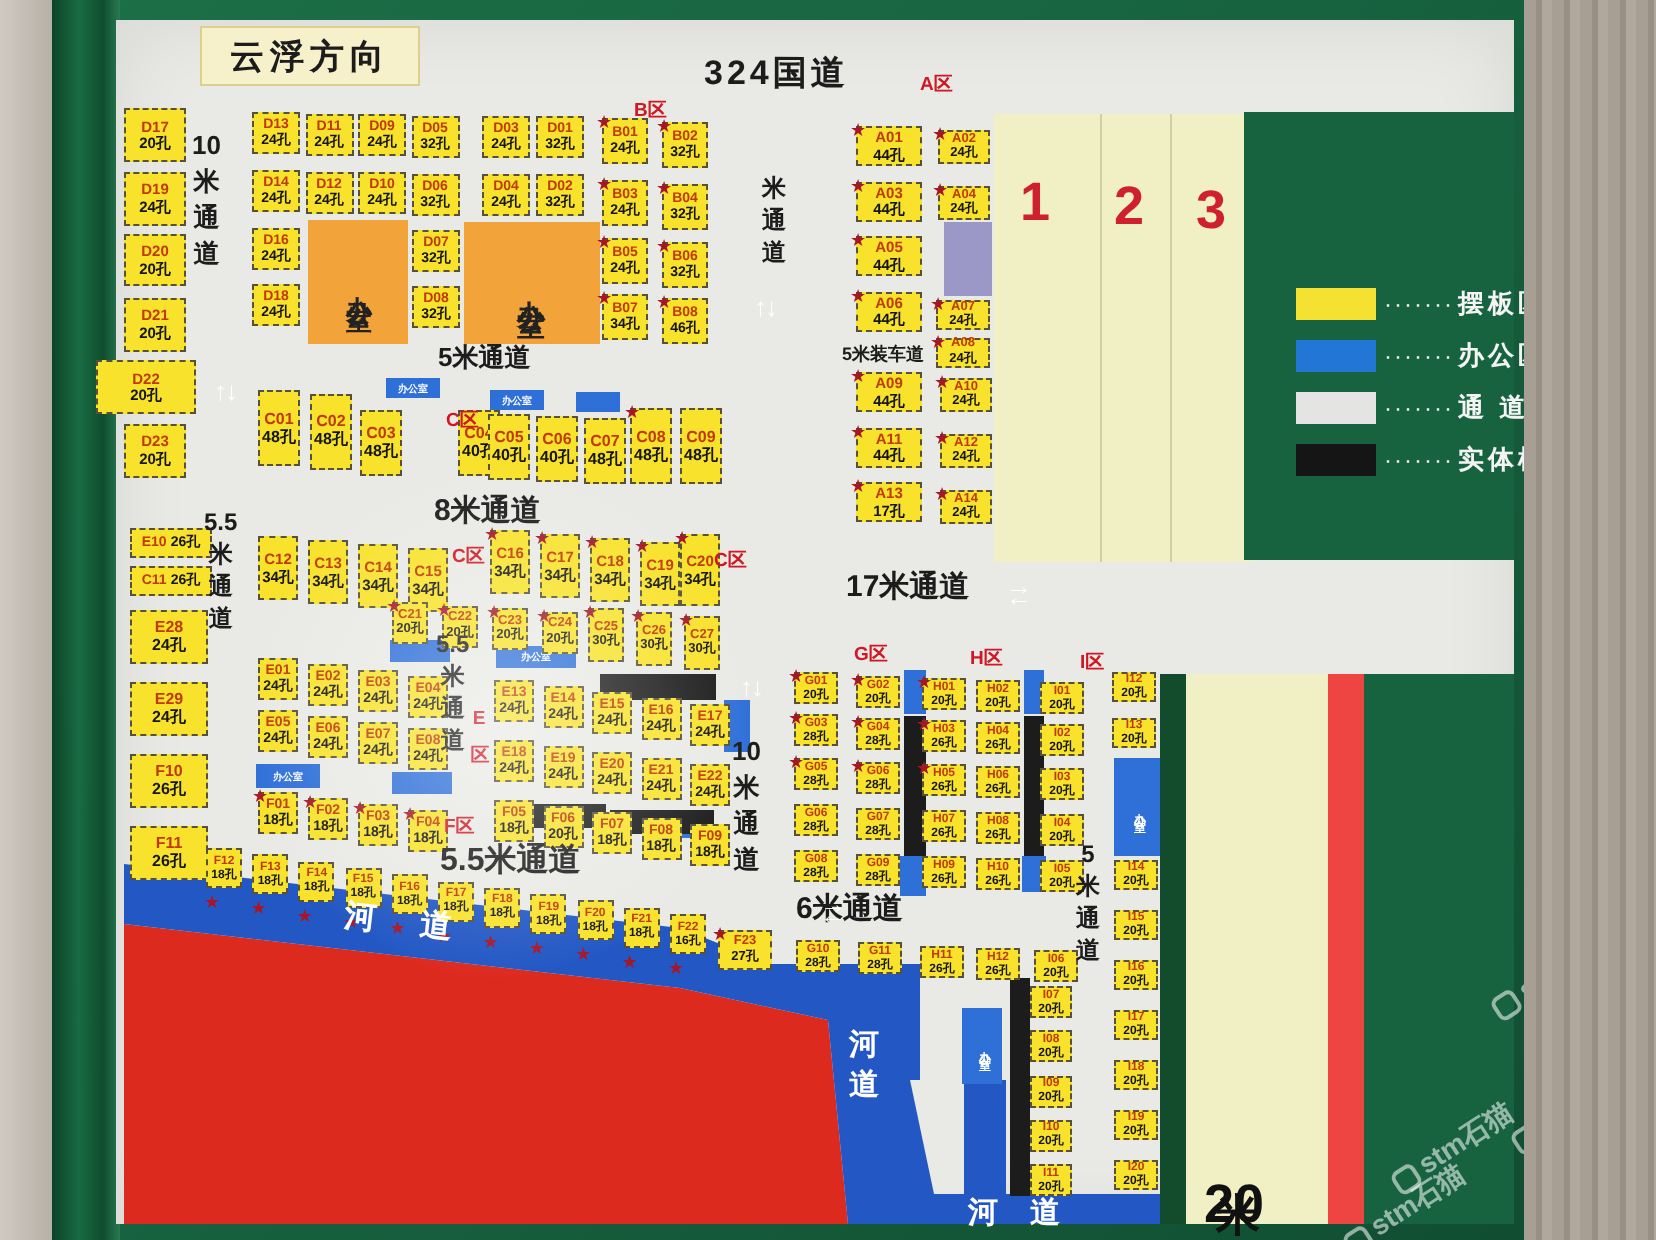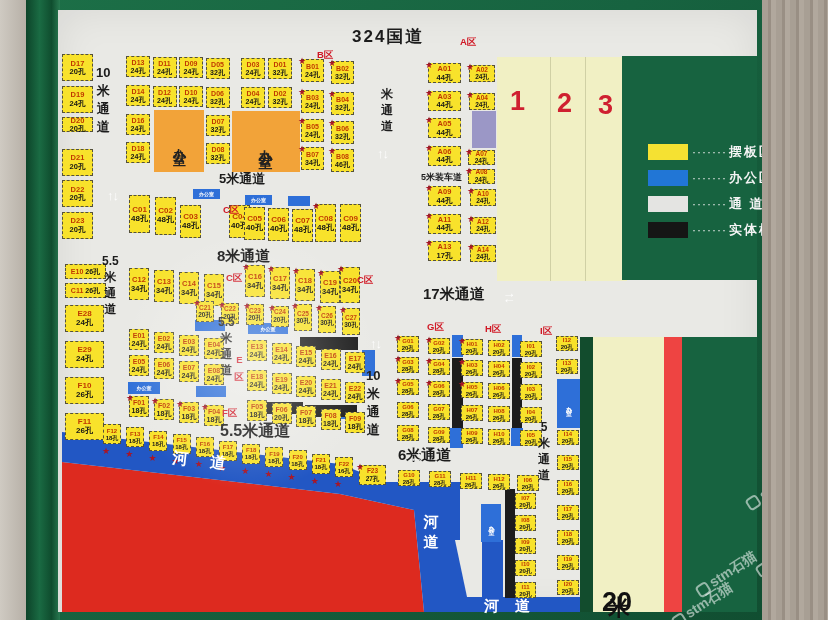--- a/index.html
+++ b/index.html
@@ -95,20 +95,21 @@
   <div class="abs green-br"></div>
   <div class="abs t20">20</div>
   <div class="abs tmi">米</div>
 
   <svg class="riv" width="828" height="620" viewBox="0 0 828 620">
     <path d="M62,462 L340,494 L414,510 L424,612 L62,612 Z" fill="#dd2a1f"></path>
     <path d="M62,432 L340,464 L385,482 L460,482 L460,540 L503,540 L503,597 L580,597 L580,612 L424,612 L414,510 L340,494 L62,462 Z" fill="#2257c4"></path>
     <path d="M455,540 L482,540 L482,597 L467,597 Z" fill="#e9e9e5"></path>
   </svg>
 
+  <div class="abs hdr-box">云浮方向</div>
   <div class="abs hdr-center">324国道</div>
 
   <div class="abs legend" id="legend">
       <div class="leg-row">
         <div class="leg-sw" style="background: rgb(245, 225, 50);"></div>
         <span class="leg-dots">·······</span>
         <span class="leg-lb">摆板区</span>
       </div>
       <div class="leg-row">
         <div class="leg-sw" style="background: rgb(33, 118, 214);"></div>
@@ -155,29 +156,29 @@
     </div>
   <div id="stalls-layer">
       <div class="blk" style="left: 62px; top: 54px; width: 31px; height: 27px; font-size: 7.5px;">
         <span class="id">D17</span>
         <span class="cap">20孔</span>
       </div>
       <div class="blk" style="left: 62px; top: 85.5px; width: 31px; height: 27px; font-size: 7.5px;">
         <span class="id">D19</span>
         <span class="cap">24孔</span>
       </div>
-      <div class="blk" style="left: 62px; top: 117px; width: 31px; height: 15px; font-size: 7.5px;">
+      <div class="blk" style="left: 62px; top: 117px; width: 31px; height: 26px; font-size: 7.5px;">
         <span class="id">D20</span>
         <span class="cap">20孔</span>
       </div>
       <div class="blk" style="left: 62px; top: 148.5px; width: 31px; height: 27px; font-size: 7.5px;">
         <span class="id">D21</span>
         <span class="cap">20孔</span>
       </div>
-      <div class="blk" style="left: 62px; top: 180px; width: 31px; height: 27px; font-size: 7.5px;">
+      <div class="blk" style="left: 48px; top: 180px; width: 50px; height: 27px; font-size: 7.5px;">
         <span class="id">D22</span>
         <span class="cap">20孔</span>
       </div>
       <div class="blk" style="left: 62px; top: 211.5px; width: 31px; height: 27px; font-size: 7.5px;">
         <span class="id">D23</span>
         <span class="cap">20孔</span>
       </div>
       <div class="blk one" style="left: 65px; top: 264px; width: 41px; height: 15px; font-size: 7px;">
         <span class="id">E10</span>
         <span class="cap">26孔</span>

